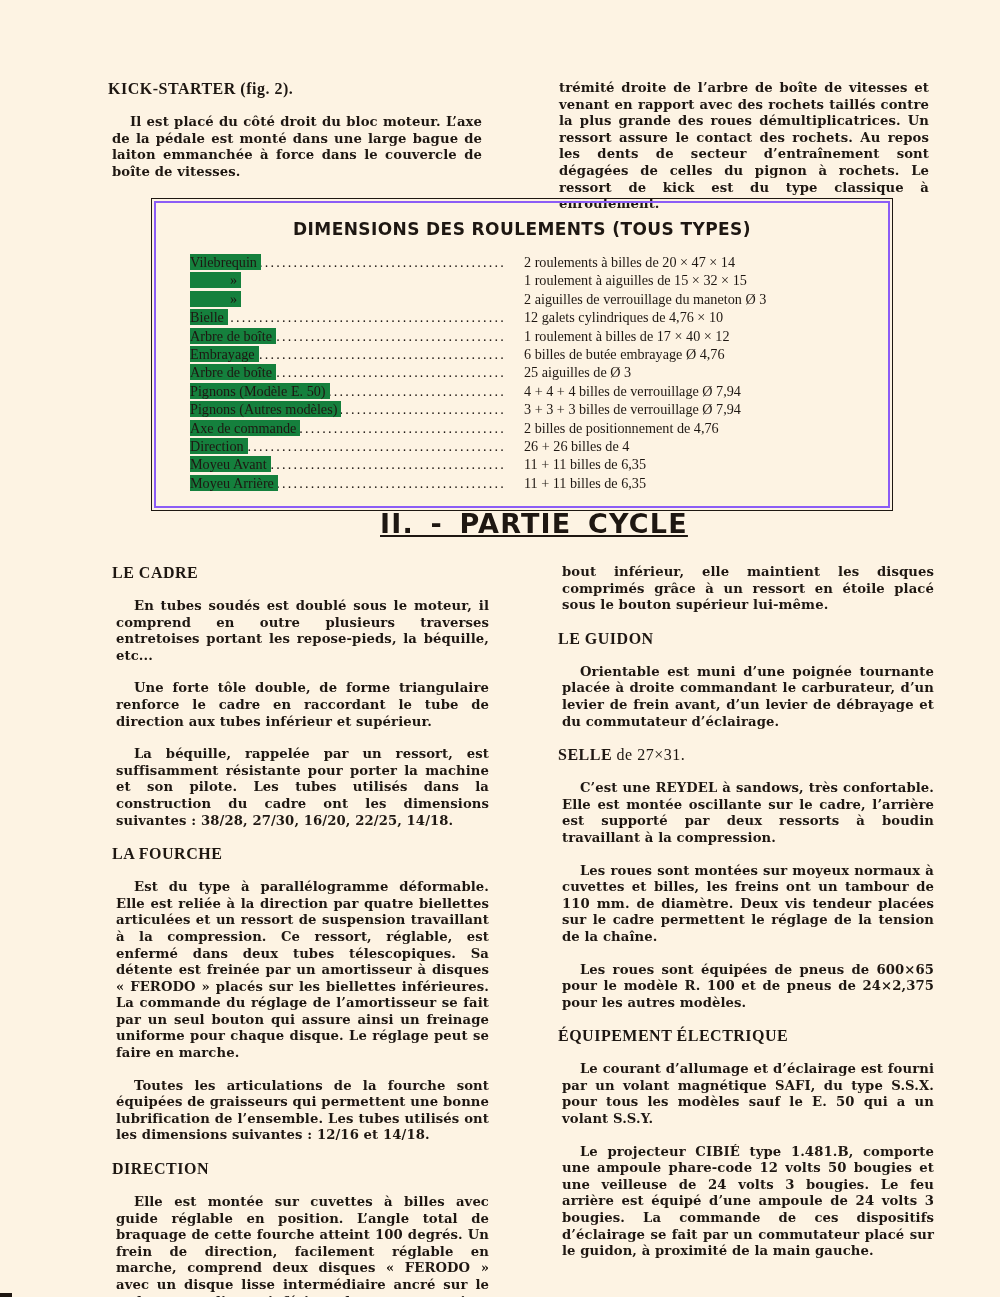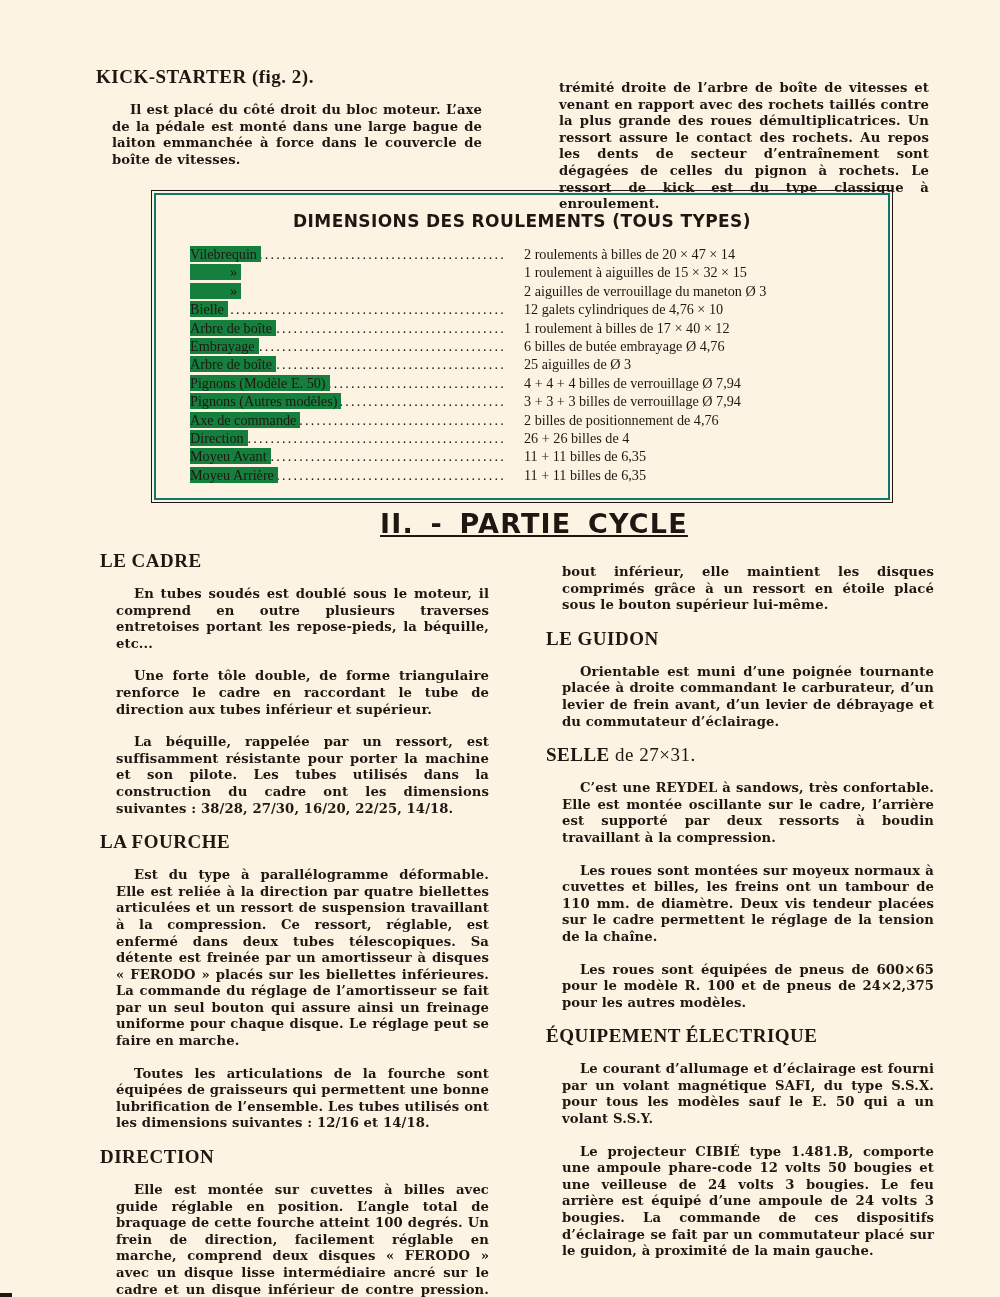--- a/index.html
+++ b/index.html
@@ -15,40 +15,40 @@
     position: absolute;
     font-family: "DejaVu Serif", serif;
     font-weight: bold;
     font-size: 13.2px;
     line-height: 16.6px;
     text-align: justify;
     letter-spacing: 0.1px;
   }
   .col p { margin: 16px; text-indent: 18px; }
   .col h3 {
-    margin: 0;
-    font-size: 19px;
+    margin: 12px;
+    font-size: 16px;
     font-weight: bold;
     letter-spacing: 0.5px;
     line-height: 18px;
     font-family: "Liberation Serif", serif;
   }
   .col .sect { margin-top: 8px; }
   .col .sect:first-child { margin-top: 0; }
   .col h3 .normal { font-weight: normal; }
   .cont { text-indent: 0 !important; }
 
   #top-left  { left: 96px;  top: 68px; width: 402px; }
   #top-right { left: 543px; top: 64px; width: 402px; }
 
   #table-box {
     position: absolute;
-    left: 154px; top: 193px;
+    left: 154px; top: 201px;
     width: 732px; height: 303px;
-    border: 2px solid #0f766e;
+    border: 2px solid #8b5cf6;
     outline: 1px solid #1e1712;
     outline-offset: 2px;
   }
   #table-title {
     text-align: center;
     font-family: "DejaVu Sans", sans-serif;
     font-weight: bold;
     font-size: 17px;
     letter-spacing: 0.4px;
     margin-top: 16px;

